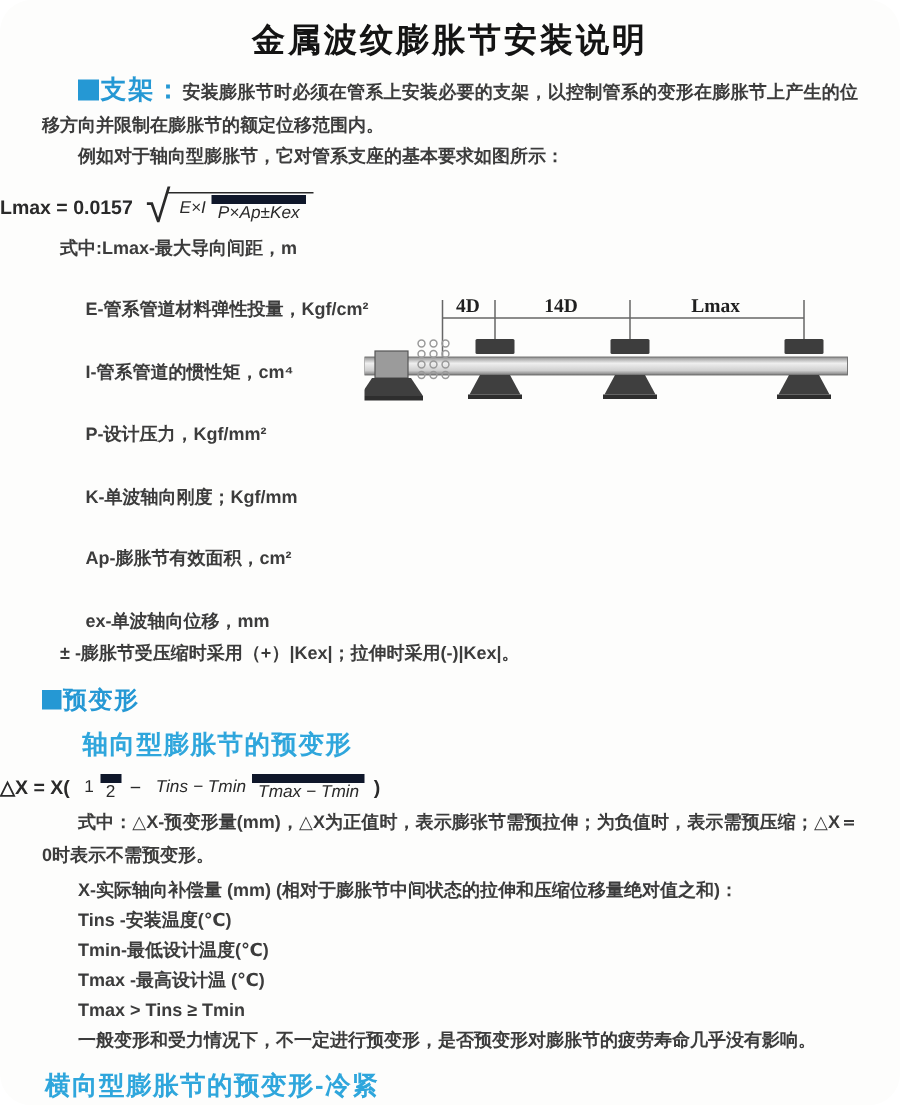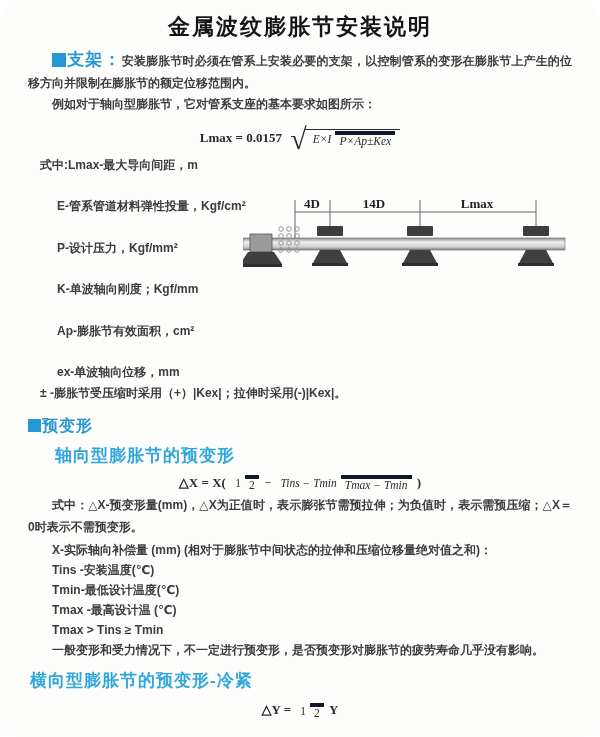--- a/index.html
+++ b/index.html
@@ -18,31 +18,31 @@
   .body-block { margin:0 28px; }
   .indent { text-indent:2em; }
   .sec1-para { margin-top:7px; text-align:justify; }
   .label-square {
     display:inline-block; width:14px; height:14px; background:#2598d4;
     vertical-align:-2px; margin-right:1px;
   }
   .sec-label { color:#2598d4; font-size:17px; font-weight:bold; letter-spacing:1px; }
   
   .formula {
-    text-align:center; font-family:Liberation Serif, serif;
+    text-align:left; font-family:Liberation Sans, sans-serif;
     color:#2a2a2a; font-size:13px;
   }
   .formula .bold { font-weight:bold; }
   .it { font-style:italic; }
   .frac {
     display:inline-flex; flex-direction:row; align-items:center;
     vertical-align:middle; font-size:11.5px; line-height:1.15; margin:0 2px;
   }
   .frac .num, .frac .den { padding:0 4px; }
-  .frac .den { border-top:4px solid #0f172a; }
+  .frac .den { border-top:6px solid #0f172a; }
   .radical { display:inline-flex; align-items:center; margin-left:5px; vertical-align:middle; }
   .rad-sign { font-size:30px; line-height:26px; font-weight:400; }
   .rad-body { display:inline-block; border-top:1.5px solid #2a2a2a; margin-left:-3px; padding:1px 3px 0; }
   .rad-body .frac .num { border:none; }
   .f1 { margin-top:10px; }
   .f2 { margin-top:8px; }
   .f3 { margin-top:10px; }
   
   .defs { margin:5px 0 0 40px; position:relative; width:250px; }
   .def-line { font-size:12px; line-height:17.6px; font-weight:600; white-space:nowrap; }
@@ -89,20 +89,21 @@
           <span class="num">E×I</span>
           <span class="den">P×Ap±Kex</span>
         </span>
       </span>
     </span>
   </div>
 
   <div class="defs">
     <div class="def-line">式中:Lmax-最大导向间距，m</div>
     <div class="def-line ind">E-管系管道材料弹性投量，Kgf/cm²</div>
+    <div class="def-line ind">I-管系管道的惯性矩，cm⁴</div>
     <div class="def-line ind">P-设计压力，Kgf/mm²</div>
     <div class="def-line ind">K-单波轴向刚度；Kgf/mm</div>
     <div class="def-line ind">Ap-膨胀节有效面积，cm²</div>
     <div class="def-line ind">ex-单波轴向位移，mm</div>
     <div class="def-line gap wide">± -膨胀节受压缩时采用（+）|Kex|；拉伸时采用(-)|Kex|。</div>
   </div>
 
   <svg class="diagram" width="330" height="95" viewBox="0 0 330 95">
     <defs>
       <linearGradient id="pipeGrad" x1="0" y1="0" x2="0" y2="1">

